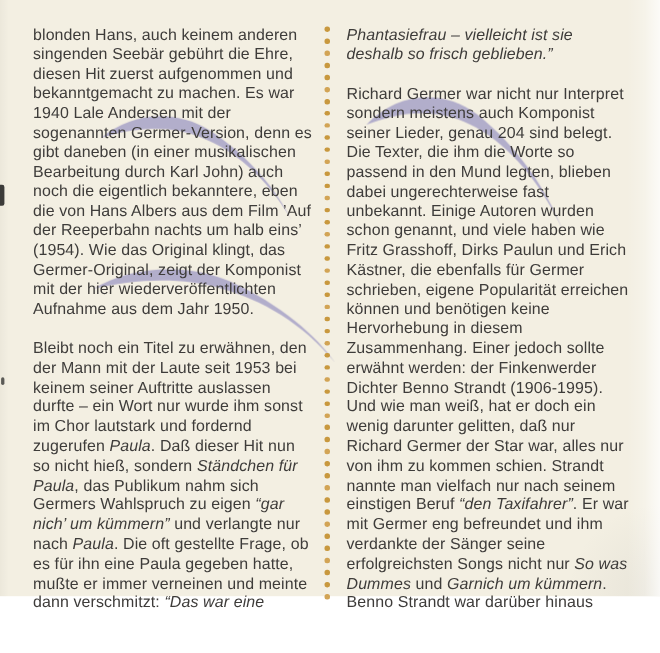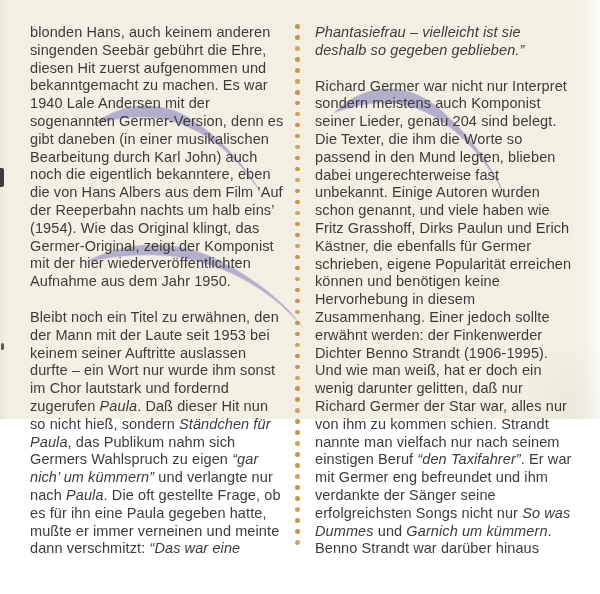--- a/index.html
+++ b/index.html
@@ -1,18 +1,18 @@
 <!DOCTYPE html>
 <html><head>
 <meta charset="utf-8">
 <style>
   html,body{margin:0;padding:0;}
   body{width:600px;height:594px;overflow:hidden;}
   #page{
-    position:relative;width:600px;height:419px;
+    position:relative;width:600px;height:542px;
     background:
       linear-gradient(90deg, rgba(0,0,0,0.03) 0px, rgba(0,0,0,0) 8px),
       linear-gradient(270deg, rgba(255,255,255,0.75) 0px, rgba(255,255,255,0.25) 14px, rgba(255,255,255,0) 30px),
       radial-gradient(120px 120px at 100% 100%, rgba(120,120,125,0.10), rgba(120,120,125,0) 70%),
       var(--bg,#f3efe2);
     font-family:"Liberation Sans", sans-serif;
     color:var(--ink,#3e3c3a);
   }
   #swoosh-layer{position:absolute;left:0;top:0;z-index:0;}
   .col{
@@ -101,20 +101,20 @@
       <span class="dot"></span>
       <span class="dot"></span>
       <span class="dot"></span>
       <span class="dot"></span>
       <span class="dot"></span>
       <span class="dot"></span>
       <span class="dot"></span>
     </div>
 
   <div id="col-right" class="col">
-      <p><span class="seg-italic">Phantasiefrau – vielleicht ist sie deshalb so gegeben geblieben.”</span></p>
+      <p><span class="seg-italic">Phantasiefrau – vielleicht ist sie deshalb so frisch geblieben.”</span></p>
       <p><span>Richard Germer war nicht nur Interpret sondern meistens auch Komponist seiner Lieder, genau 204 sind belegt. Die Texter, die ihm die Worte so passend in den Mund legten, blieben dabei ungerechterweise fast unbekannt. Einige Autoren wurden schon genannt, und viele haben wie Fritz Grasshoff, Dirks Paulun und Erich Kästner, die ebenfalls für Germer schrieben, eigene Popularität erreichen können und benötigen keine Hervorhebung in diesem Zusammenhang. Einer jedoch sollte erwähnt werden: der Finkenwerder Dichter Benno Strandt (1906-1995). Und wie man weiß, hat er doch ein wenig darunter gelitten, daß nur Richard Germer der Star war, alles nur von ihm zu kommen schien. Strandt nannte man vielfach nur nach seinem einstigen Beruf </span><span class="seg-italic">“den Taxifahrer”</span><span>. Er war mit Germer eng befreundet und ihm verdankte der Sänger seine erfolgreichsten Songs nicht nur </span><span class="seg-italic">So was Dummes</span><span> und </span><span class="seg-italic">Garnich um kümmern</span><span>. Benno Strandt war darüber hinaus</span></p>
     </div>
 
   <div id="artifact-1" class="artifact"></div>
   <div id="artifact-2" class="artifact"></div>
 
 </div>
 
 </body></html>

